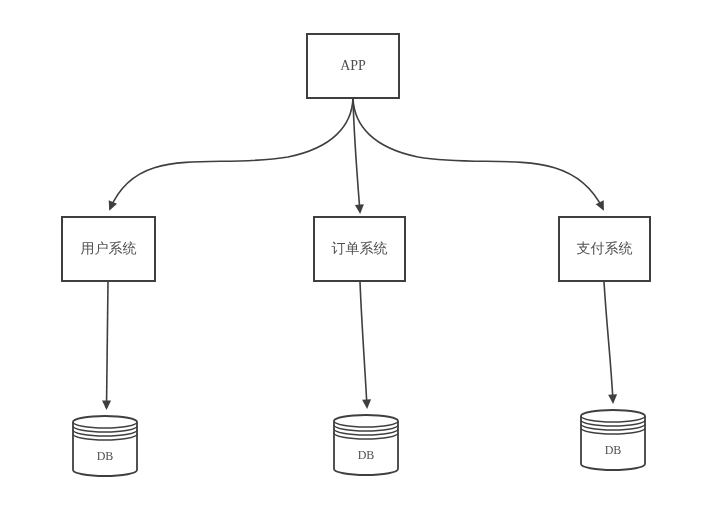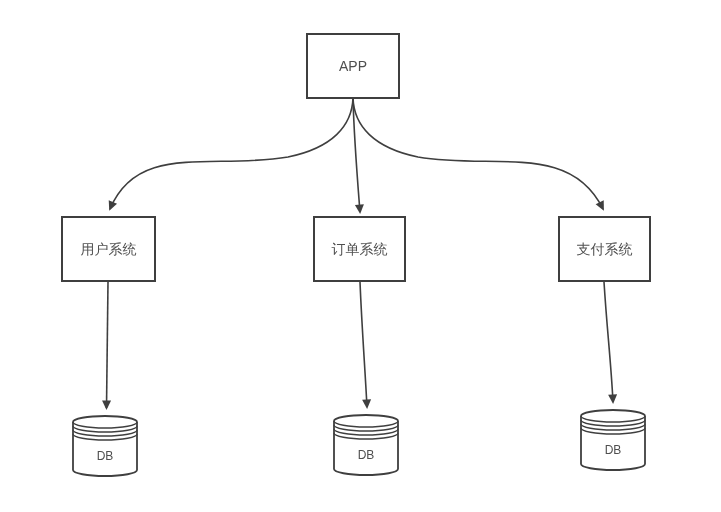--- a/index.html
+++ b/index.html
@@ -6,21 +6,21 @@
     margin: 0;
     padding: 0;
     background: #ffffff;
   }
   .canvas {
     position: relative;
     width: 721px;
     height: 512px;
     background: var(--color-background, #ffffff);
     overflow: hidden;
-    font-family: Liberation Sans, sans-serif;
+    font-family: Liberation Serif, serif;
     border-radius: 32px;
   }
   svg { display: block; }
   .edge {
     fill: none;
     stroke: var(--color-stroke, #3f3f3f);
     stroke-width: 1.6;
   }
   .node-rect {
     fill: var(--color-nodeFill, #ffffff);

